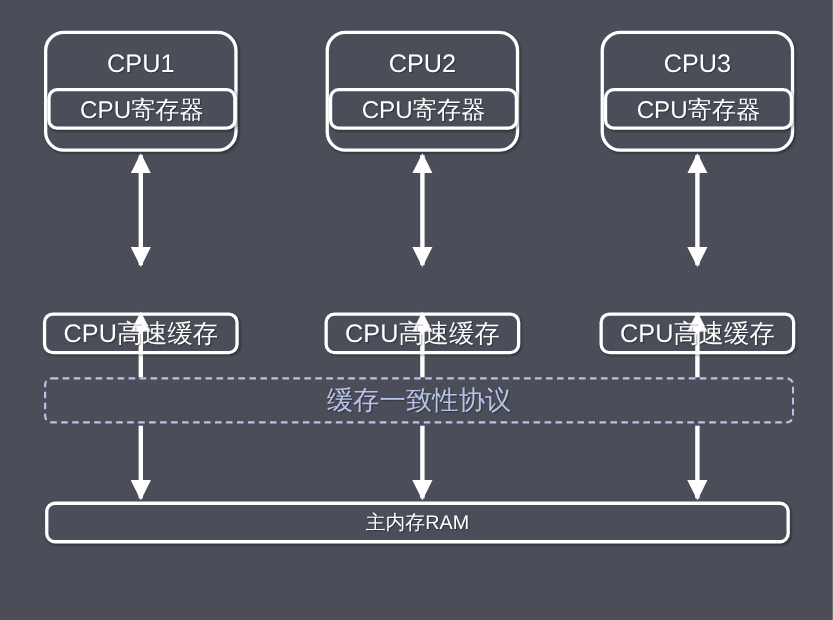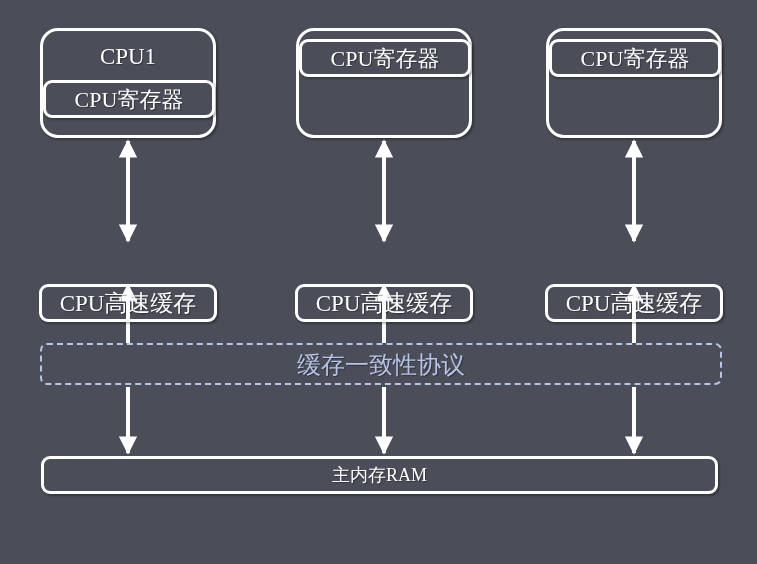--- a/index.html
+++ b/index.html
@@ -32,21 +32,20 @@
   }
   .arrows .head { fill: var(--line); }
   .box {
     position: absolute;
     box-sizing: border-box;
     border: 3px solid var(--line);
     color: var(--text);
     text-align: center;
     box-shadow: 1.5px 1.5px 2px rgba(0,0,0,0.28);
     text-shadow: 1px 1px 1px rgba(0,0,0,0.35);
-    font-family: Liberation Serif, serif;
   }
   .cpu-box {
     top: 28px;
     width: 176px;
     height: 110px;
     border-radius: 18px;
   }
   .cpu-label {
     margin-top: 11px;
     font-size: 23px;
@@ -130,23 +129,25 @@
     <line x1="634" y1="141" x2="634" y2="241" marker-start="url(#arrow)" marker-end="url(#arrow)"></line>
     <line x1="634" y1="343" x2="634" y2="285" marker-end="url(#arrow)"></line>
     <line x1="634" y1="387" x2="634" y2="453" marker-end="url(#arrow)"></line>
   </svg>
 
   <div class="box cpu-box" style="left:40px">
     <div class="cpu-label">CPU1</div>
     <div class="register-box">CPU寄存器</div>
   </div>
   <div class="box cpu-box" style="left:296px">
+    <div class="cpu-label">CPU2</div>
     <div class="register-box">CPU寄存器</div>
   </div>
   <div class="box cpu-box" style="left:546px">
+    <div class="cpu-label">CPU3</div>
     <div class="register-box">CPU寄存器</div>
   </div>
 
   <div class="box cache-box" style="left:39px">CPU高速缓存</div>
   <div class="box cache-box" style="left:295px">CPU高速缓存</div>
   <div class="box cache-box" style="left:545px">CPU高速缓存</div>
 
   <div class="protocol-box">缓存一致性协议</div>
 
   <div class="box ram-box">主内存RAM</div>

